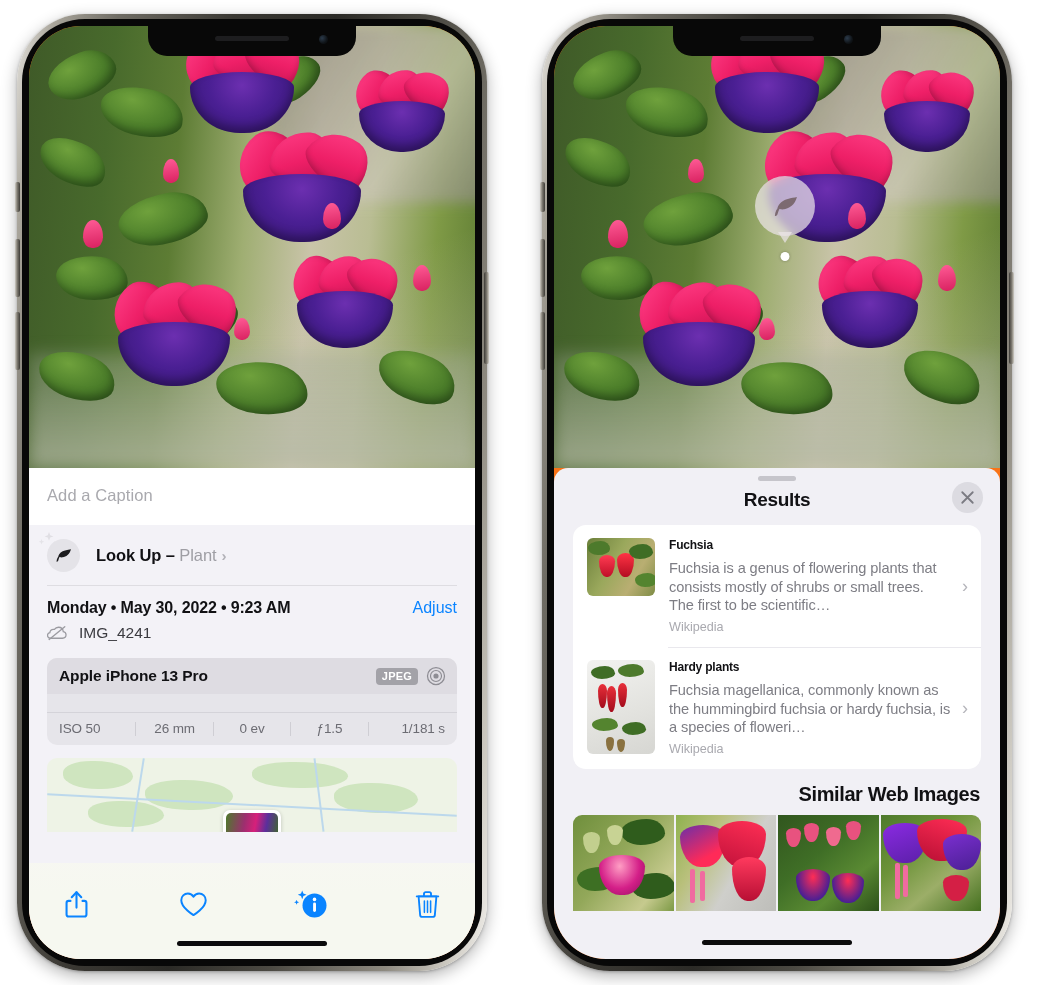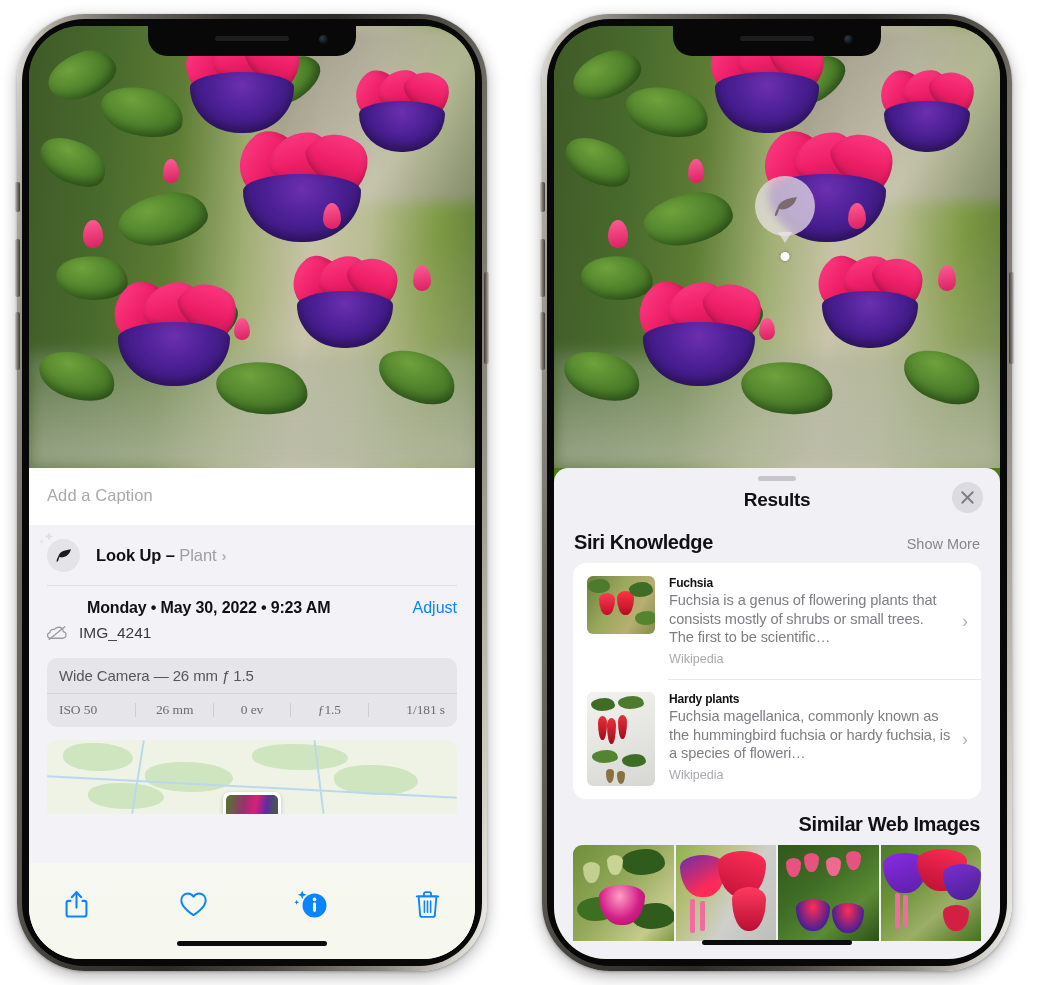--- a/index.html
+++ b/index.html
@@ -25,21 +25,21 @@
   }
   .bezel {           
     position: absolute; left: 5px; top: 5px; right: 5px; bottom: 5px;
     border-radius: 63px;
     background: #080808;
   }
   .screen {
     position: absolute; left: 12px; top: 12px; right: 12px; bottom: 12px;
     border-radius: 52px;
     overflow: hidden;
-    background: #4d7c0f;
+    background: #f97316;
   }
 
   
   .btn-side { position: absolute; background: linear-gradient(90deg,#cfccc4,#7e7a71 45%,#3c3a35); border-radius:2px; }
   .phone.left  .btn-silent { left:-2px; top:168px; width:5px; height:30px; }
   .phone.left  .btn-volup  { left:-2px; top:225px; width:5px; height:58px; }
   .phone.left  .btn-voldn  { left:-2px; top:298px; width:5px; height:58px; }
   .phone.right .btn-silent { left:-2px; top:168px; width:5px; height:30px; }
   .phone.right .btn-volup  { left:-2px; top:225px; width:5px; height:58px; }
   .phone.right .btn-voldn  { left:-2px; top:298px; width:5px; height:58px; }
@@ -136,21 +136,21 @@
   .sparkles { position:absolute; left:-12px; top:-9px; width:26px; height:24px; }
   .lookup-text { font-size:16.5px; font-weight:700; color:#111114; letter-spacing:-.1px; }
   .lookup-text .sub { font-weight:400; color:#9e9ea4; }
   .chev { color:#b2b2b8; font-size:15px; margin-left:5px; }
 
   .meta {
     padding:13px 18px 10px 18px; background:#f3f2f7;
     position:relative;
   }
   .meta-line1 { display:flex; align-items:baseline; justify-content:space-between; }
-  .meta-date { font-size:16px; font-weight:700; color:#111114; letter-spacing:-.15px;margin-left:40px; }
+  .meta-date { font-size:16px; font-weight:700; color:#111114; letter-spacing:-.15px; }
   .adjust { font-size:16px; color:#0a84ff; font-weight:400; }
   .meta-line2 { display:flex; align-items:center; margin-top:7px; }
   .meta-file { font-size:15.5px; color:#3b3b40; margin-left:10px; }
 
   .camcard {
     margin:6px 18px 0 18px; border-radius:10px; overflow:hidden;
     background:#e6e5ea;
   }
   .camcard-head {
     display:flex; align-items:center; justify-content:space-between;
@@ -165,21 +165,21 @@
   .camcard-body { padding:9px 12px 10px 12px; position:relative; }
   .camcard-body:after {
     content:""; position:absolute; left:0; right:0; bottom:0; height:1px; background:#d4d3d9;
   }
   .cb-line { font-size:15px; color:#55555c; letter-spacing:-.1px; }
   .cb-line.two { margin-top:5px; display:flex; align-items:center; justify-content:space-between; }
   .pill-vibrant {
     font-size:11px; font-weight:600; color:#6d6d74; letter-spacing:.4px;
     border:1px solid #aaa9b0; border-radius:11px; padding:2px 10px 3px 10px;
   }
-  .exif { display:flex; align-items:center; padding:8px 12px 9px 12px;font-family:Liberation Serif, serif; }
+  .exif { display:flex; align-items:center; padding:8px 12px 9px 12px; }
   .exif .cell { flex:1; text-align:center; font-size:13.5px; color:#6c6c73; letter-spacing:-.1px; }
   .exif .cell:first-child { text-align:left; }
   .exif .cell:last-child { text-align:right; }
   .exif .sep { width:1px; height:14px; background:#cfced4; }
 
   .mapcard {
     margin:13px 18px 0 18px; height:74px; border-radius:10px 10px 0 0; overflow:hidden;
     position:relative;
     background:#eef3e6;
   }
@@ -259,21 +259,21 @@
     content:""; position:absolute; left:95px; right:0; top:0; height:1px; background:#e9e8ed;
   }
   .card .thumb {
     width:68px; height:58px; border-radius:6px; overflow:hidden; flex:0 0 auto;
     position:relative; margin-right:14px;
   }
   .card .thumb.tall { height:94px; }
   .card .body { flex:1 1 auto; min-width:0; padding-right:6px; }
   .card .c-title { font-size:12px; font-weight:700; color:#111114; letter-spacing:-.2px; }
   .card .c-desc {
-    font-size:14.6px; color:#7d7d84; line-height:1.28; margin-top:1px; letter-spacing:-.1px;
+    font-size:14.6px; color:#7d7d84; line-height:1.28; margin-top:7px; letter-spacing:-.1px;
   }
   .card .c-src { font-size:12.6px; color:#a9a9af; margin-top:5px; }
   .card .c-chev { align-self:center; color:#b5b5bb; font-size:18px; padding-left:4px; }
 
   .web-head { padding:14px 20px 9px 20px;text-align:right; }
   .web-row { display:flex; gap:2px; padding:0 19px; }
   .web-row .wt { flex:1 1 0; height:96px; overflow:hidden; position:relative; }
   .web-row .wt:first-child { border-radius:9px 0 0 0; }
   .web-row .wt:last-child  { border-radius:0 9px 0 0; }
 
@@ -382,22 +382,32 @@
           <div class="meta-line2">
             <svg width="22" height="16" viewBox="0 0 26 18">
               <path d="M7.2 15.2h11.1c2.4 0 4.2-1.8 4.2-4 0-2-1.4-3.6-3.3-3.9-.3-2.9-2.6-5.1-5.6-5.1-2 0-3.8 1-4.8 2.6-.3-.1-.7-.15-1.1-.15-2.3 0-4.1 1.7-4.3 3.9C1.6 8.9.6 10.2.6 11.8c0 1.9 1.5 3.4 3.4 3.4z" fill="none" stroke="#9b9ba1" stroke-width="1.5" stroke-linejoin="round"></path>
               <line x1="2.5" y1="16.6" x2="21" y2="1.6" stroke="#9b9ba1" stroke-width="1.6" stroke-linecap="round"></line>
             </svg>
             <div class="meta-file">IMG_4241</div>
           </div>
         </div>
 
         <div class="camcard">
+          <div class="camcard-head">
+            <div class="model">Apple iPhone 13 Pro</div>
+            <div class="right">
+              <div class="pill-jpeg">JPEG</div>
+              <svg width="20" height="20" viewBox="0 0 24 24">
+                <circle cx="12" cy="12" r="10.2" fill="none" stroke="#8e8d94" stroke-width="1.5"></circle>
+                <circle cx="12" cy="12" r="6.6" fill="none" stroke="#8e8d94" stroke-width="1.4"></circle>
+                <circle cx="12" cy="12" r="3.1" fill="#8e8d94"></circle>
+              </svg>
+            </div>
+          </div>
           <div class="camcard-body">
-            <div class="cb-line">Wide Camera — 26 mm ƒ 1.5</div>
           </div>
           <div class="exif">
             <div class="cell">ISO 50</div>
             <div class="sep"></div>
             <div class="cell">26 mm</div>
             <div class="sep"></div>
             <div class="cell">0 ev</div>
             <div class="sep"></div>
             <div class="cell">ƒ1.5</div>
             <div class="sep"></div>
@@ -540,24 +550,20 @@
         <div class="grabber"></div>
         <div class="res-head">
           <div class="res-title">Results</div>
           <div class="close-btn">
             <svg width="15" height="15" viewBox="0 0 16 16">
               <path d="M2.4 2.4 L13.6 13.6 M13.6 2.4 L2.4 13.6" stroke="#7b7b82" stroke-width="1.9" stroke-linecap="round"></path>
             </svg>
           </div>
         </div>
 
-        <div class="sec-head">
-          <div class="sec-title">Siri Knowledge</div>
-          <div class="sec-more">Show More</div>
-        </div>
 
         <div class="cards">
 
           <div class="card">
             <div class="thumb">
               <div class="art" style="background:linear-gradient(120deg,#6b7f3a,#9aa85c 40%,#b9ae72 70%,#7f8d46);">
                 <div class="sk" style="left:18%; top:30%; width:16px; height:22px; background:linear-gradient(180deg,#ff3b52,#c01028);"></div>
                 <div class="sk" style="left:44%; top:26%; width:17px; height:24px; background:linear-gradient(180deg,#ff3344,#b40d22);"></div>
                 <div class="lf" style="left:2%;  top:6%;  width:22px; height:14px; background:#4d7a2c;"></div>
                 <div class="lf" style="left:62%; top:10%; width:24px; height:15px; background:#3f6d25;"></div>

